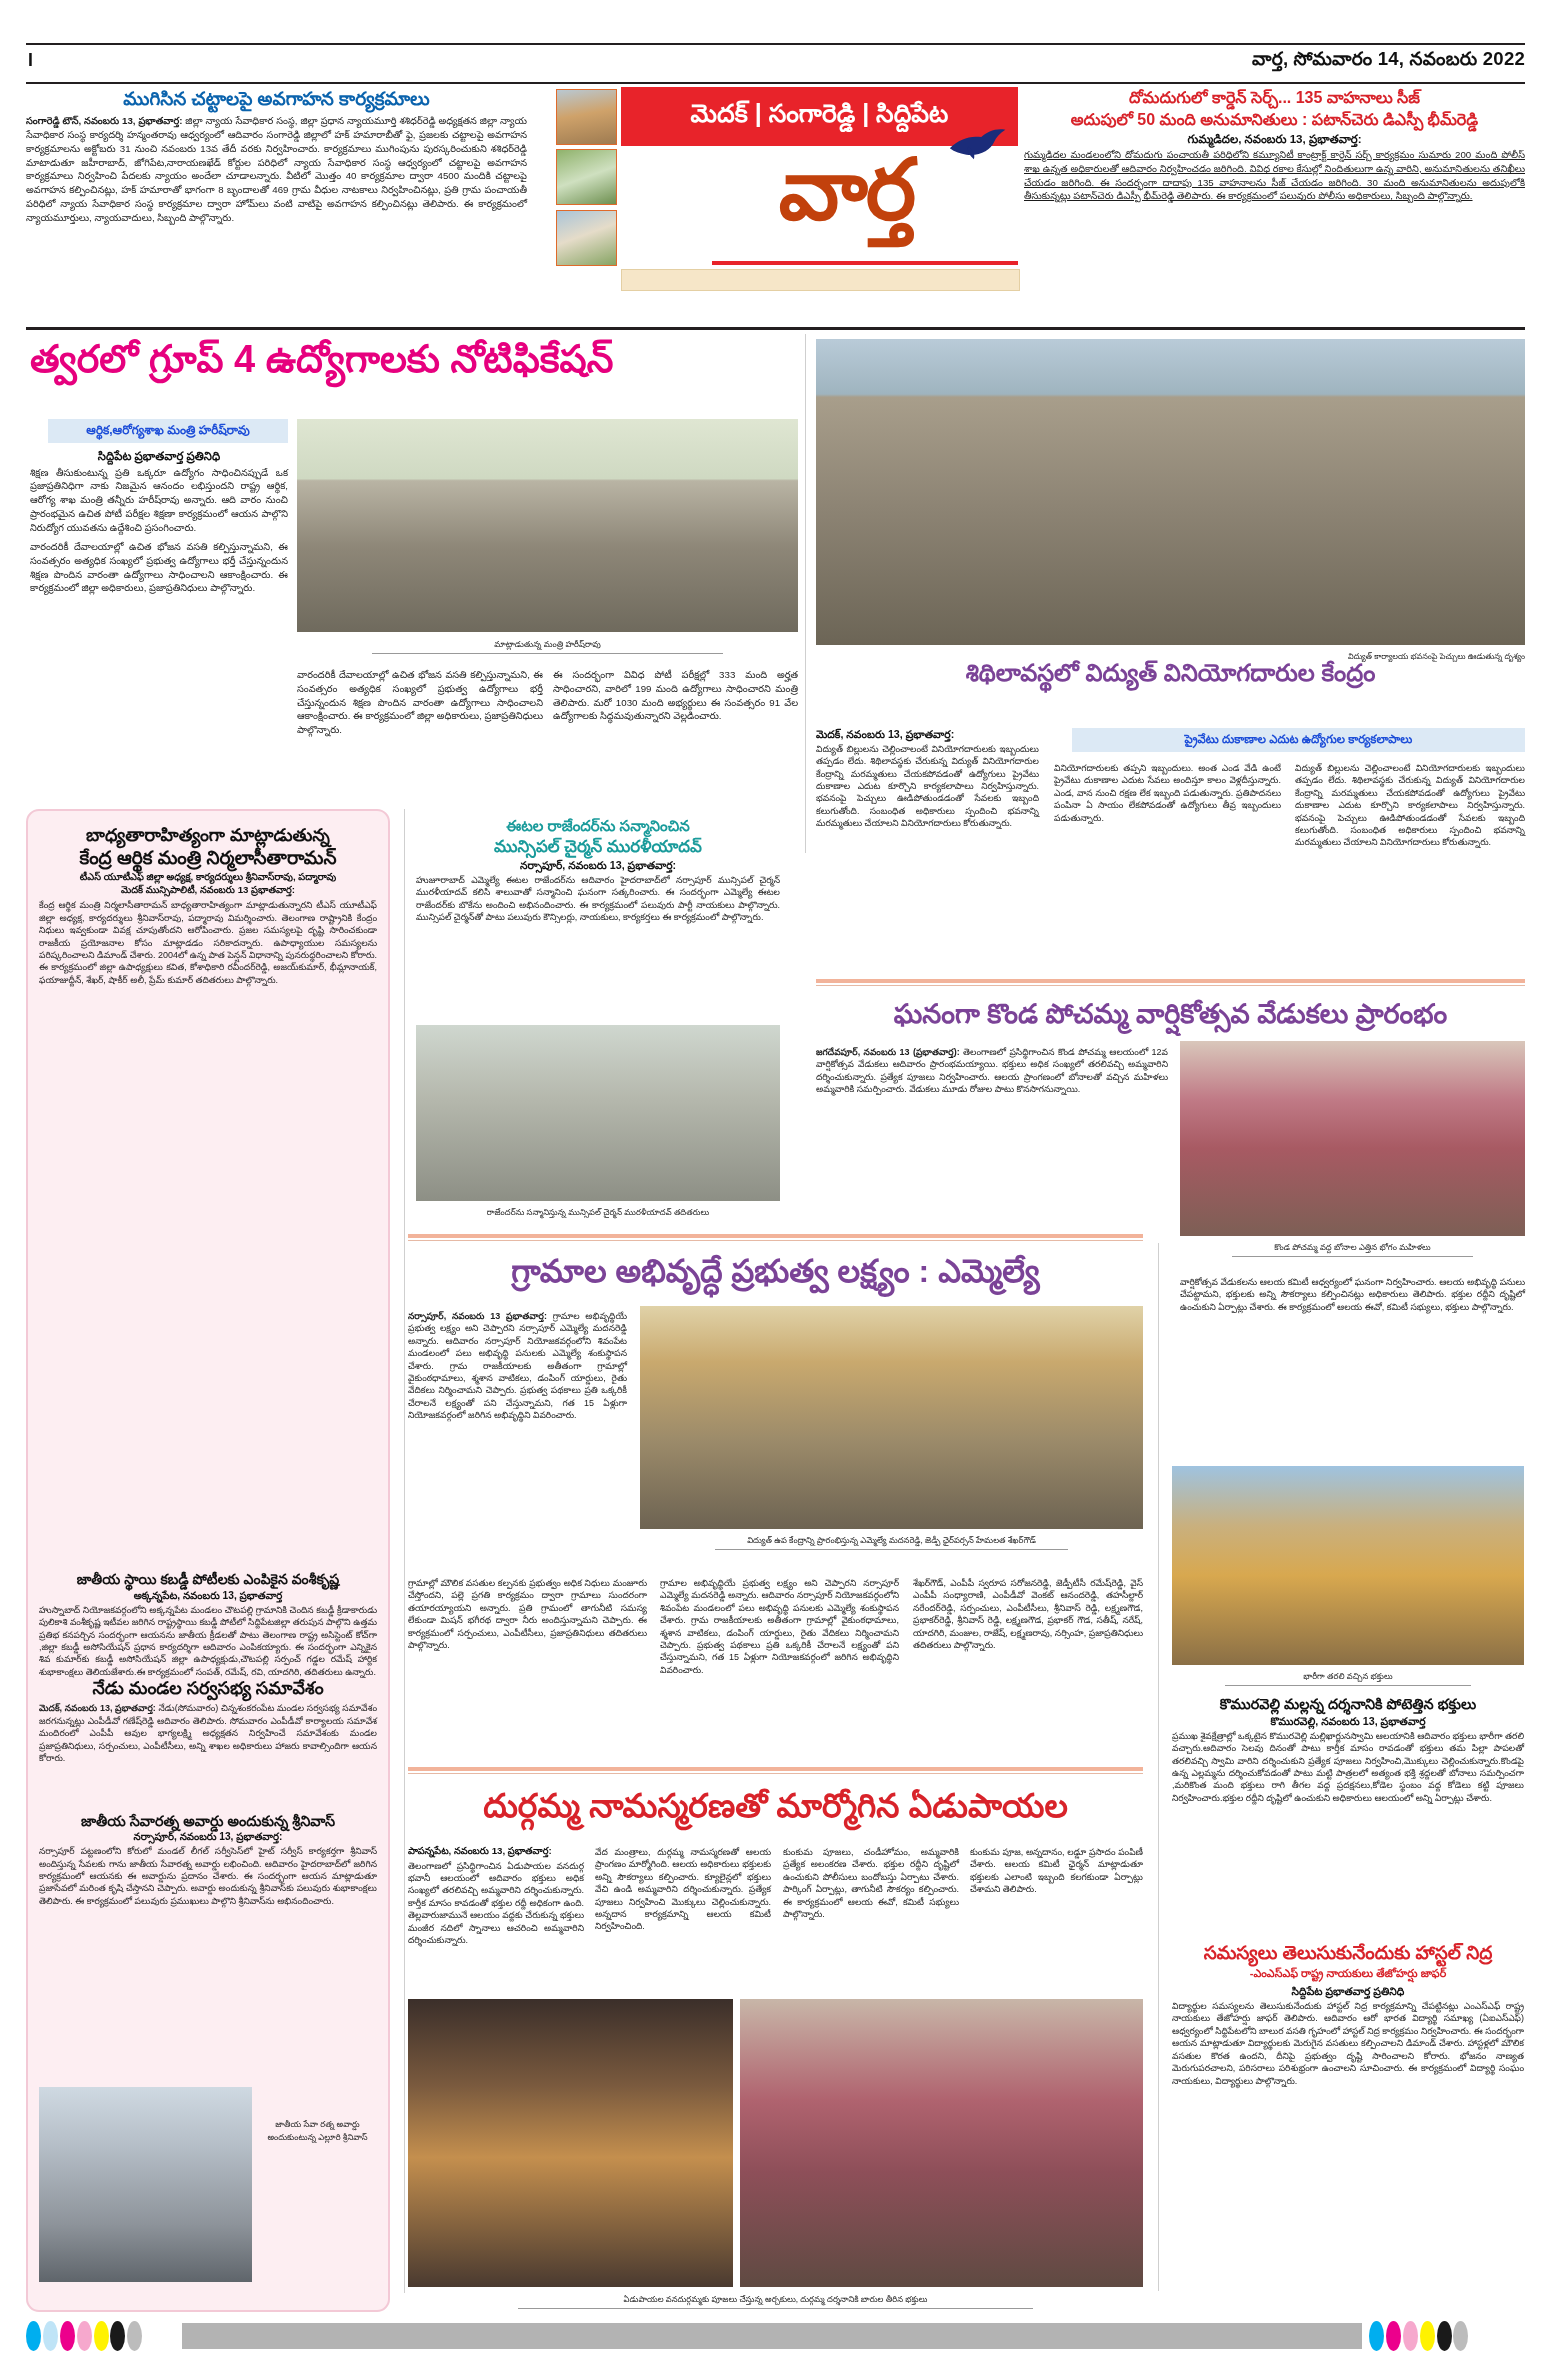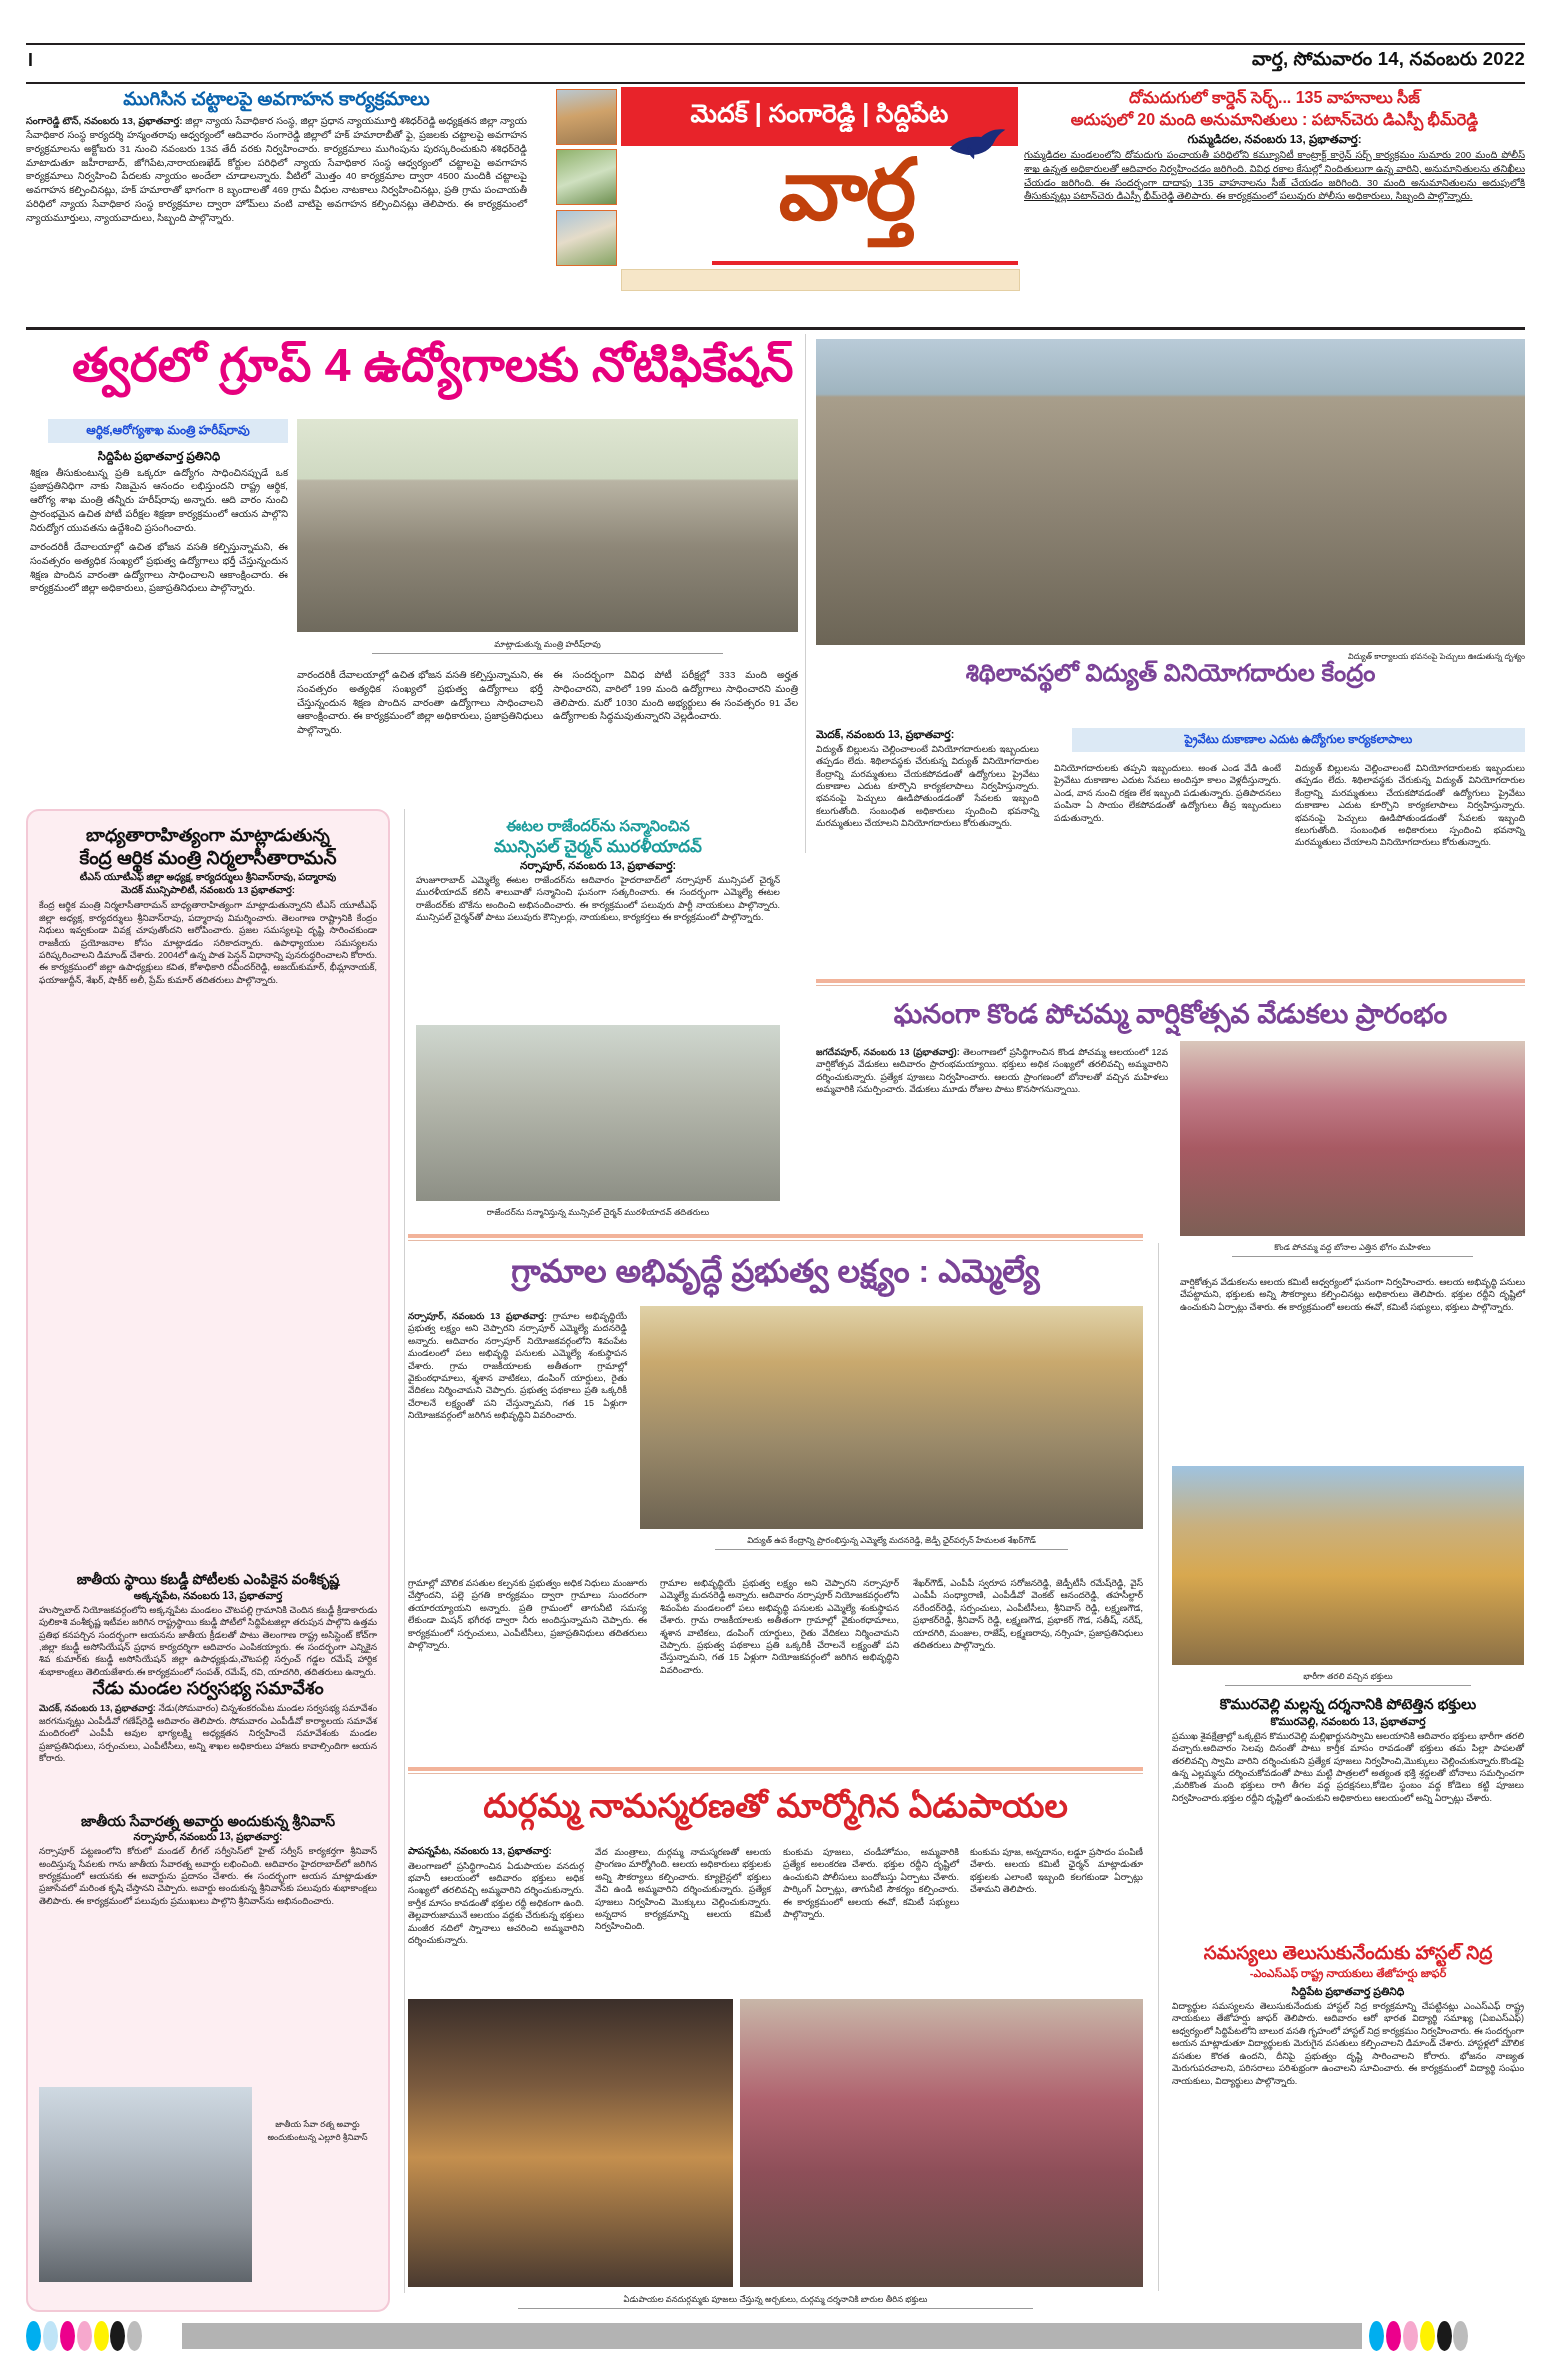--- a/index.html
+++ b/index.html
@@ -112,31 +112,31 @@
   <div style="position:absolute;left:26px;top:89px;width:501px;">
     <div class="hl tel h-blue" style="font-size:18.6px;">ముగిసిన చట్టాలపై అవగాహన కార్యక్రమాలు</div>
     <div class="body-txt tel" style="margin-top:4.6px;column-count:1;">
       <span class="lead">సంగారెడ్డి టౌన్, నవంబరు 13, ప్రభాతవార్త:</span>
       <span>జిల్లా న్యాయ సేవాధికార సంస్థ, జిల్లా ప్రధాన న్యాయమూర్తి శశిధర్‌రెడ్డి అధ్యక్షతన జిల్లా న్యాయ సేవాధికార సంస్థ కార్యదర్శి హన్మంతరావు ఆధ్వర్యంలో ఆదివారం సంగారెడ్డి జిల్లాలో హక్ హమారాబీతో ఫై, ప్రజలకు చట్టాలపై అవగాహన కార్యక్రమాలను అక్టోబరు 31 నుంచి నవంబరు 13వ తేదీ వరకు నిర్వహించారు. కార్యక్రమాలు ముగింపును పురస్కరించుకుని శశిధర్‌రెడ్డి మాటాడుతూ జహీరాబాద్, జోగిపేట,నారాయణఖేడ్ కోర్టుల పరిధిలో న్యాయ సేవాధికార సంస్థ ఆధ్వర్యంలో చట్టాలపై అవగాహన కార్యక్రమాలు నిర్వహించి పేదలకు న్యాయం అందేలా చూడాలన్నారు. వీటిలో మొత్తం 40 కార్యక్రమాల ద్వారా 4500 మందికి చట్టాలపై అవగాహన కల్పించినట్లు, హక్ హమారాతో భాగంగా 8 బృందాలతో 469 గ్రామ వీధుల నాటకాలు నిర్వహించినట్లు, ప్రతి గ్రామ పంచాయతీ పరిధిలో న్యాయ సేవాధికార సంస్థ కార్యక్రమాల ద్వారా హోమ్‌లు వంటి వాటిపై అవగాహన కల్పించినట్లు తెలిపారు. ఈ కార్యక్రమంలో న్యాయమూర్తులు, న్యాయవాదులు, సిబ్బంది పాల్గొన్నారు.</span>
     </div>
   </div>
 
   <div style="position:absolute;left:1024px;top:89px;width:501px;">
     <div class="hl tel h-red" style="font-size:16px;">దోమదుగులో కార్డెన్ సెర్చ్... 135 వాహనాలు సీజ్</div>
-    <div class="hl tel h-red" style="font-size:16px;margin-top:3.7px;">అదుపులో 20 మంది అనుమానితులు : పటాన్‌చెరు డిఎస్పీ భీమ్‌రెడ్డి</div>
+    <div class="hl tel h-red" style="font-size:16px;margin-top:3.7px;">అదుపులో 50 మంది అనుమానితులు : పటాన్‌చెరు డిఎస్పీ భీమ్‌రెడ్డి</div>
     <div class="hl tel h-dark" style="font-size:11.6px;margin-top:3.7px;">గుమ్మడిదల, నవంబరు 13, ప్రభాతవార్త:</div>
     <div class="body-txt tel" style="margin-top:2.8px;text-decoration:underline;">
       <span>గుమ్మడిదల మండలంలోని దోమదుగు పంచాయతీ పరిధిలోని కమ్యూనిటీ కాంట్రాక్ట్ కార్డెన్ సర్చ్ కార్యక్రమం సుమారు 200 మంది పోలీస్ శాఖ ఉన్నత అధికారులతో ఆదివారం నిర్వహించడం జరిగింది. వివిధ రకాల కేసుల్లో నిందితులుగా ఉన్న వారిని, అనుమానితులను తనిఖీలు చేయడం జరిగింది. ఈ సందర్భంగా దాదాపు 135 వాహనాలను సీజ్ చేయడం జరిగింది. 30 మంది అనుమానితులను అదుపులోకి తీసుకున్నట్లు పటాన్‌చెరు డిఎస్పీ భీమ్‌రెడ్డి తెలిపారు. ఈ కార్యక్రమంలో పలువురు పోలీసు అధికారులు, సిబ్బంది పాల్గొన్నారు.</span>
     </div>
   </div>
 
   <div class="hline" style="left:26px;top:327px;width:1499px;height:2.8px;background:#231f20;"></div>
 
   <div style="position:absolute;left:30px;top:339px;width:770px;">
-    <div class="tel h-pink" style="font-size:47px;font-weight:bold;line-height:1.1;margin-left:42px;">త్వరలో గ్రూప్ 4 ఉద్యోగాలకు నోటిఫికేషన్</div>
+    <div class="tel h-pink" style="font-size:38px;font-weight:bold;line-height:1.1;">త్వరలో గ్రూప్ 4 ఉద్యోగాలకు నోటిఫికేషన్</div>
   </div>
   <div class="vline" style="left:805px;top:334px;height:519px;"></div>
 
   <div style="position:absolute;left:30px;top:419px;width:258px;">
     <div class="kicker tel">ఆర్థిక,ఆరోగ్యశాఖ మంత్రి హరీష్‌రావు</div>
     <div class="hl tel h-dark" style="font-size:11.6px;margin-top:5.6px;">సిద్దిపేట ప్రభాతవార్త ప్రతినిధి</div>
     <div class="body-txt tel" style="margin-top:3.7px;">శిక్షణ తీసుకుంటున్న ప్రతి ఒక్కరూ ఉద్యోగం సాధించినప్పుడే ఒక ప్రజాప్రతినిధిగా నాకు నిజమైన ఆనందం లభిస్తుందని రాష్ట్ర ఆర్థిక, ఆరోగ్య శాఖ మంత్రి తన్నీరు హరీష్‌రావు అన్నారు. ఆది వారం నుంచి ప్రారంభమైన ఉచిత పోటీ పరీక్షల శిక్షణా కార్యక్రమంలో ఆయన పాల్గొని నిరుద్యోగ యువతను ఉద్దేశించి ప్రసంగించారు.</div>
     <div class="body-txt tel" style="margin-top:5.6px;">వారందరికీ దేవాలయాల్లో ఉచిత భోజన వసతి కల్పిస్తున్నామని, ఈ సంవత్సరం అత్యధిక సంఖ్యలో ప్రభుత్వ ఉద్యోగాలు భర్తీ చేస్తున్నందున శిక్షణ పొందిన వారంతా ఉద్యోగాలు సాధించాలని ఆకాంక్షించారు. ఈ కార్యక్రమంలో జిల్లా అధికారులు, ప్రజాప్రతినిధులు పాల్గొన్నారు.</div>
   </div>
 

